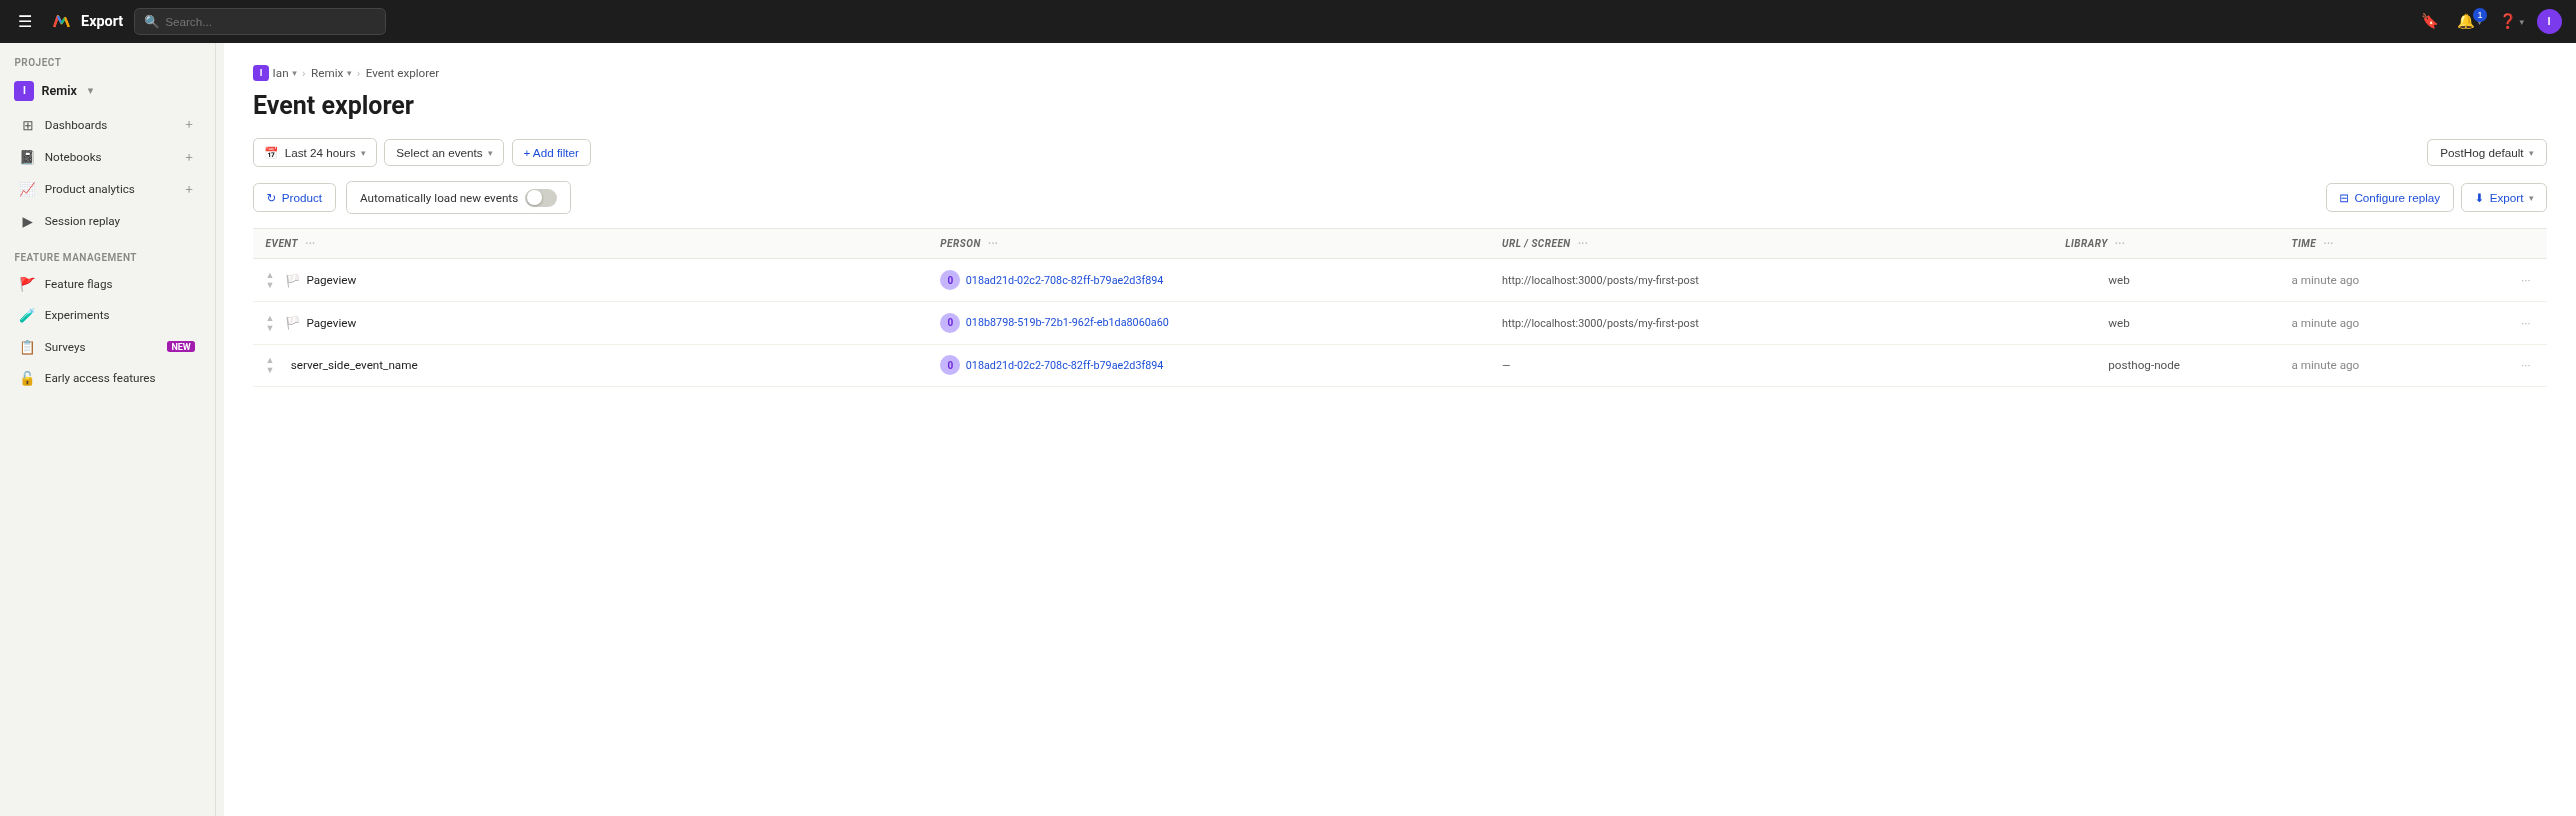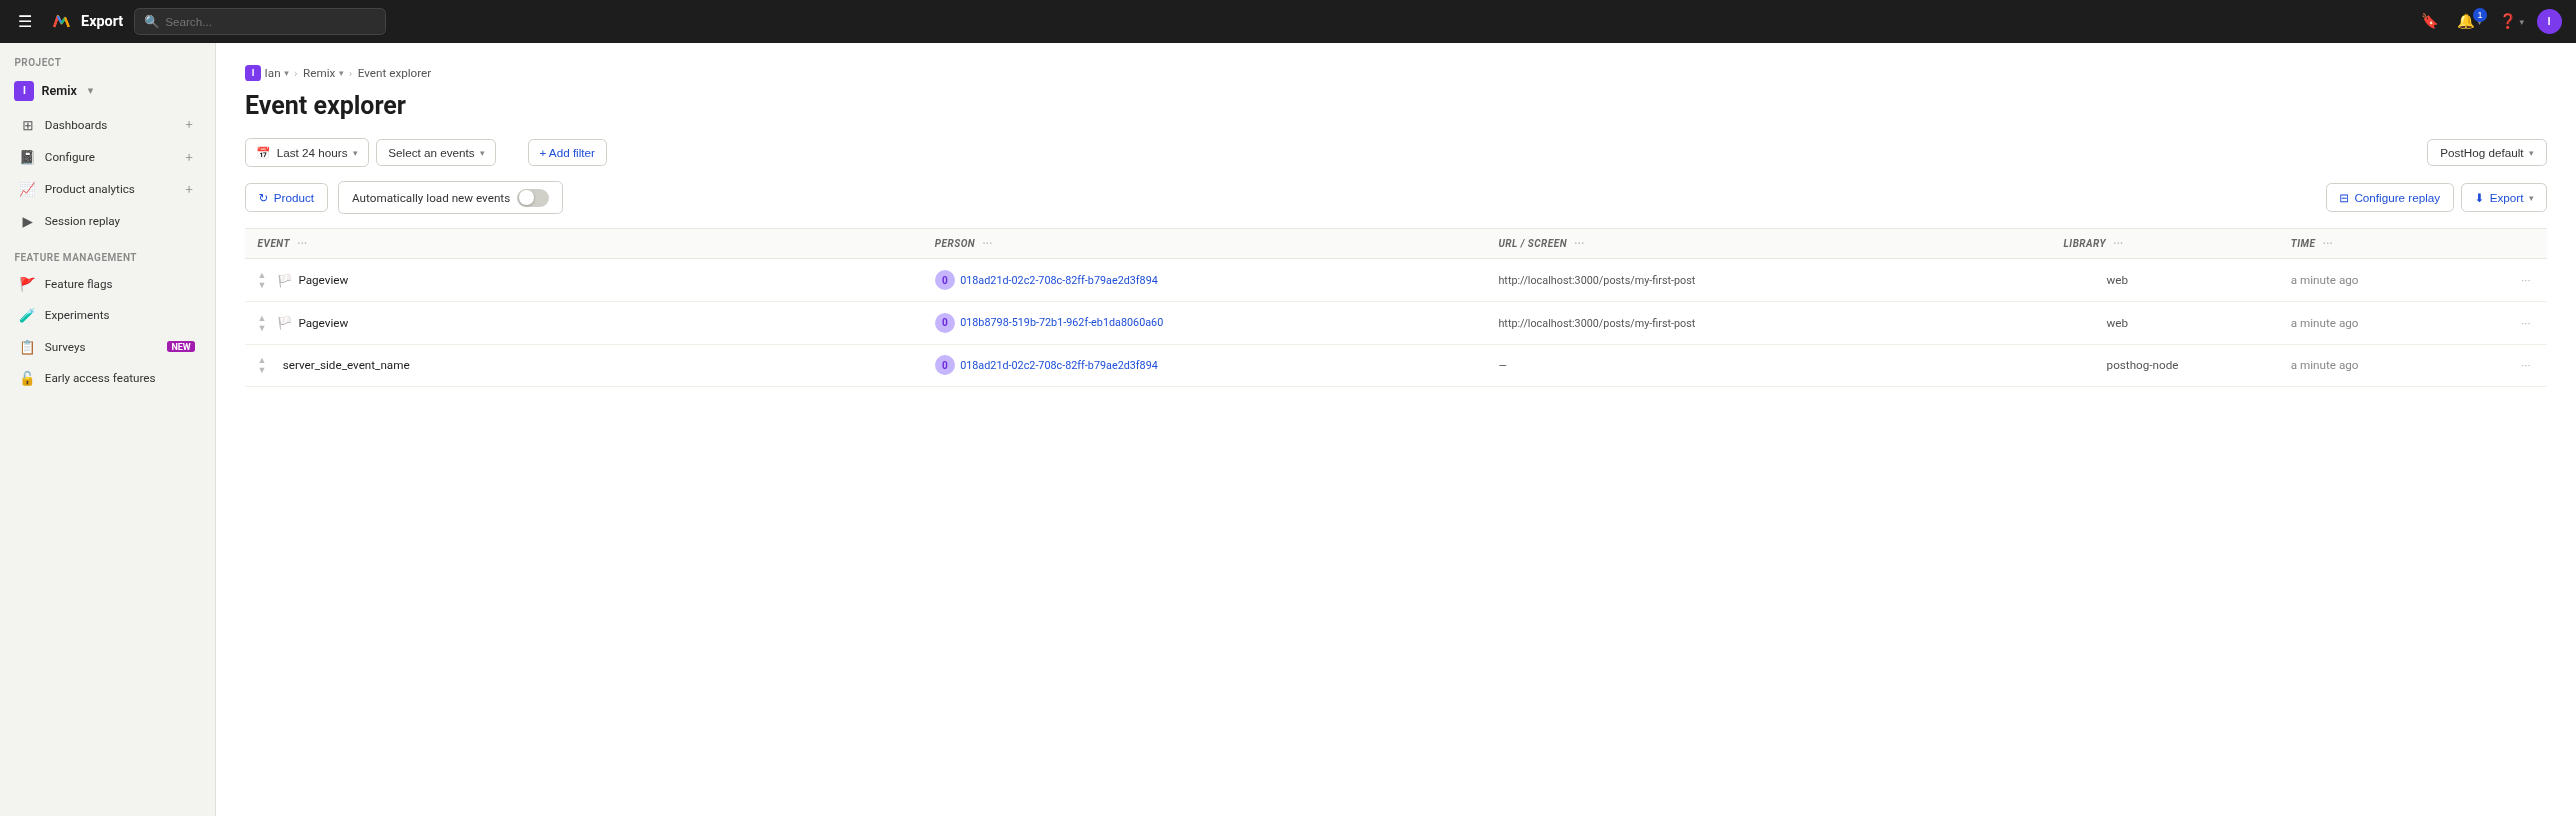--- a/index.html
+++ b/index.html
@@ -1,21 +1,21 @@
 <!DOCTYPE html>
 <html style="font-size:14.4px"><head>
   <meta charset="utf-8">
   <style>
     * { box-sizing: border-box; margin: 0; padding: 0; }
     body { font-family: -apple-system, BlinkMacSystemFont, 'Segoe UI', Roboto, sans-serif; background: #f3f3ef; color: #1d1d1d; font-size: 12.6px; }
 
     
     .app-layout { display: flex; flex-direction: column; height: 100vh; }
     .top-bar { display: flex; align-items: center; background: #1d1d1d; padding: 0 14.4px; height: 43px; gap: 10.8px; flex-shrink: 0; }
-    .main-area { display: flex; flex: 1; overflow: hidden; }
+    .main-area { display: flex; flex: 1; overflow: hidden; gap: 8px; }
     .sidebar { width: 216px; background: #f3f3ef; border-right: 0.9px solid #e0e0d8; overflow-y: auto; flex-shrink: 0; padding-bottom: 18px; }
     .content { flex: 1; background: #fff; overflow-y: auto; padding: 0; }
 
     
     .hamburger-btn { color: #fff; background: none; border: none; cursor: pointer; font-size: 16px; padding: 3.6px; }
     .logo { display: flex; align-items: center; gap: 5.4px; text-decoration: none; }
     .logo-icon { width: 29px; height: 29px; }
     .logo-text { color: #fff; font-weight: 700; font-size: 14.4px; }
     .search-bar { flex: 1; max-width: 252px; display: flex; align-items: center; background: #2d2d2d; border: 0.9px solid #444; border-radius: 5.4px; padding: 5.4px 9px; gap: 5.4px; cursor: text; }
     .search-bar input { background: none; border: none; outline: none; color: #aaa; font-size: 11.7px; width: 100%; }
@@ -42,21 +42,21 @@
     .breadcrumb { display: flex; align-items: center; gap: 5.4px; font-size: 11.7px; color: #555; margin-bottom: 10.8px; }
     .breadcrumb-item { display: flex; align-items: center; gap: 3.6px; cursor: pointer; }
     .breadcrumb-icon { width: 16px; height: 16px; border-radius: 3.6px; background: #7c3aed; color: #fff; display: flex; align-items: center; justify-content: center; font-size: 9px; font-weight: 700; }
     .breadcrumb-sep { color: #bbb; }
     .page-title { font-size: 25px; font-weight: 700; margin-bottom: 18px; }
 
     
     .toolbar { display: flex; align-items: center; gap: 7.2px; margin-bottom: 14.4px; }
     .toolbar-right { margin-left: auto; }
     .filter-btn { display: flex; align-items: center; gap: 5.4px; padding: 6.3px 10.8px; border: 0.9px solid #d0d0c8; background: #fff; border-radius: 5.4px; cursor: pointer; font-size: 11.7px; color: #333; }
-    .add-filter-btn { display: flex; align-items: center; gap: 4.5px; padding: 6.3px 10.8px; border: 0.9px solid #d0d0c8; background: #fff; border-radius: 5.4px; cursor: pointer; font-size: 11.7px; color: #1d4ed8; margin-left: 24px; }
+    .add-filter-btn { display: flex; align-items: center; gap: 4.5px; padding: 6.3px 10.8px; border: 0.9px solid #d0d0c8; background: #fff; border-radius: 5.4px; cursor: pointer; font-size: 11.7px; color: #1d4ed8; }
     .default-btn { display: flex; align-items: center; gap: 5.4px; padding: 6.3px 12.6px; border: 0.9px solid #d0d0c8; background: #fff; border-radius: 5.4px; cursor: pointer; font-size: 11.7px; color: #333; }
 
     
     .action-row { display: flex; align-items: center; gap: 10.8px; margin-bottom: 14.4px; }
     .action-row-right { margin-left: auto; display: flex; gap: 7.2px; }
     .reload-btn { display: flex; align-items: center; gap: 5.4px; padding: 6.3px 12.6px; border: 0.9px solid #d0d0c8; background: #fff; border-radius: 5.4px; cursor: pointer; font-size: 11.7px; color: #1d4ed8; font-weight: 500; }
     .auto-load-container { display: flex; align-items: center; gap: 7.2px; padding: 6.3px 12.6px; border: 0.9px solid #d0d0c8; background: #fff; border-radius: 5.4px; font-size: 11.7px; color: #333; }
     .toggle { width: 32px; height: 18px; background: #d0d0c8; border-radius: 9px; cursor: pointer; position: relative; }
     .toggle-thumb { width: 14.4px; height: 14.4px; background: #fff; border-radius: 50%; position: absolute; top: 1.8px; left: 1.8px; box-shadow: 0 0.9px 2.7px rgba(0,0,0,0.3); }
     .config-cols-btn { display: flex; align-items: center; gap: 5.4px; padding: 6.3px 12.6px; border: 0.9px solid #d0d0c8; background: #fff; border-radius: 5.4px; cursor: pointer; font-size: 11.7px; color: #1d4ed8; }
@@ -136,21 +136,21 @@
       </div>
 
       <div class="sidebar-item">
         <span class="sidebar-item-icon">⊞</span>
         <span class="sidebar-item-label">Dashboards</span>
         <span class="sidebar-item-add">＋</span>
       </div>
 
       <div class="sidebar-item">
         <span class="sidebar-item-icon">📓</span>
-        <span class="sidebar-item-label">Configure</span>
+        <span class="sidebar-item-label">Notebooks</span>
         <span class="sidebar-item-add">＋</span>
       </div>
 
       <div class="sidebar-item">
         <span class="sidebar-item-icon">📈</span>
         <span class="sidebar-item-label">Product analytics</span>
         <span class="sidebar-item-add">＋</span>
       </div>
 
       <div class="sidebar-item">

